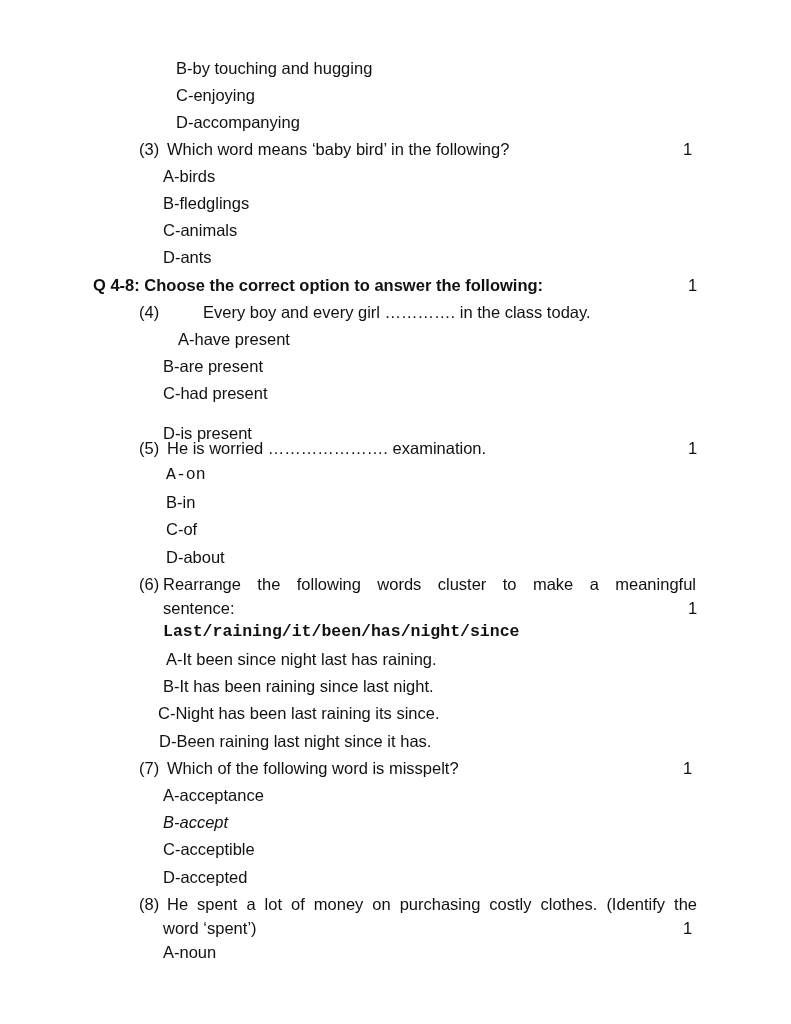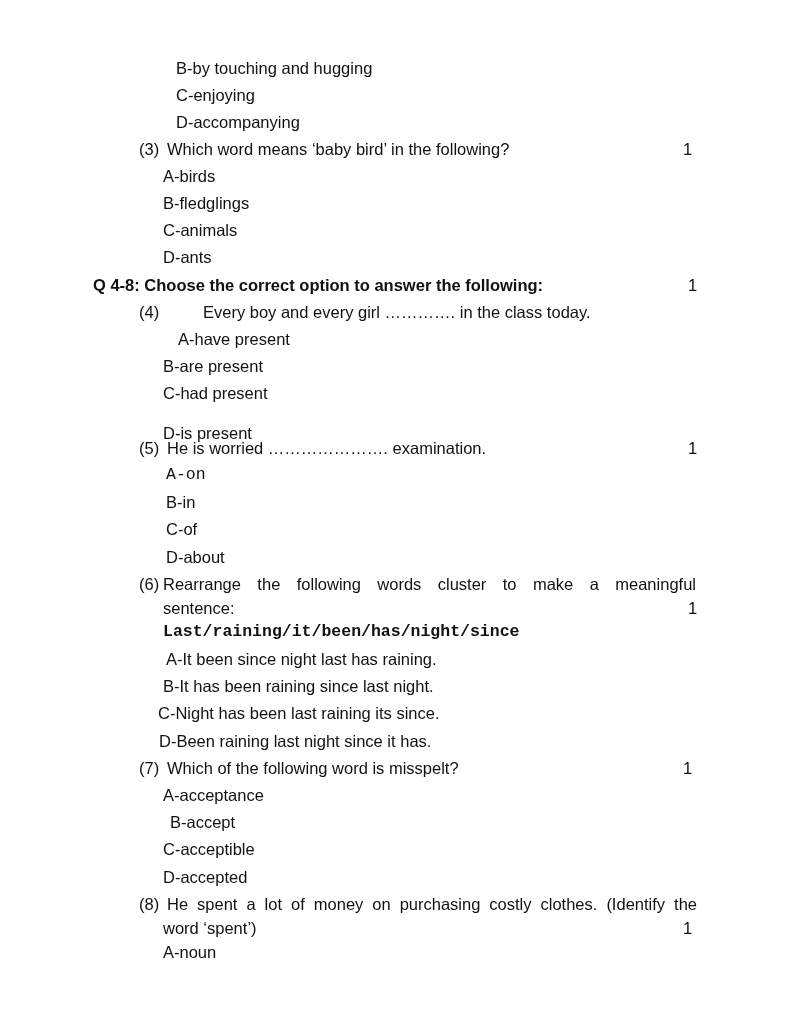--- a/index.html
+++ b/index.html
@@ -57,21 +57,21 @@
 <div class="line bold" style="left:163px; top:622px;font-family:Liberation Mono, monospace;">Last/raining/it/been/has/night/since</div>
 <div class="line" style="left:166px; top:649px;">A-It been since night last has raining.</div>
 <div class="line" style="left:163px; top:676px;">B-It has been raining since last night.</div>
 <div class="line" style="left:158px; top:703px;">C-Night has been last raining its since.</div>
 <div class="line" style="left:159px; top:731px;">D-Been raining last night since it has.</div>
 
 <div class="line" style="left:139px; top:758px;">(7)</div>
 <div class="line" style="left:167px; top:758px;">Which of the following word is misspelt?</div>
 <div class="mark" style="left:683px; top:758px;">1</div>
 <div class="line" style="left:163px; top:785px;">A-acceptance</div>
-<div class="line" style="left:170px; top:812px;">B-accept</div>
+<div class="line" style="left:163px; top:812px;font-style:italic;">B-accept</div>
 <div class="line" style="left:163px; top:839px;">C-acceptible</div>
 <div class="line" style="left:163px; top:867px;">D-accepted</div>
 
 <div class="line" style="left:139px; top:894px;">(8)</div>
 <div class="justify" style="left:167px; top:894px; width:530px;">He spent a lot of money on purchasing costly clothes. (Identify the</div>
 <div class="line" style="left:163px; top:918px;">word ‘spent’)</div>
 <div class="mark" style="left:683px; top:918px;">1</div>
 <div class="line" style="left:163px; top:942px;">A-noun</div>
 
 </body></html>

